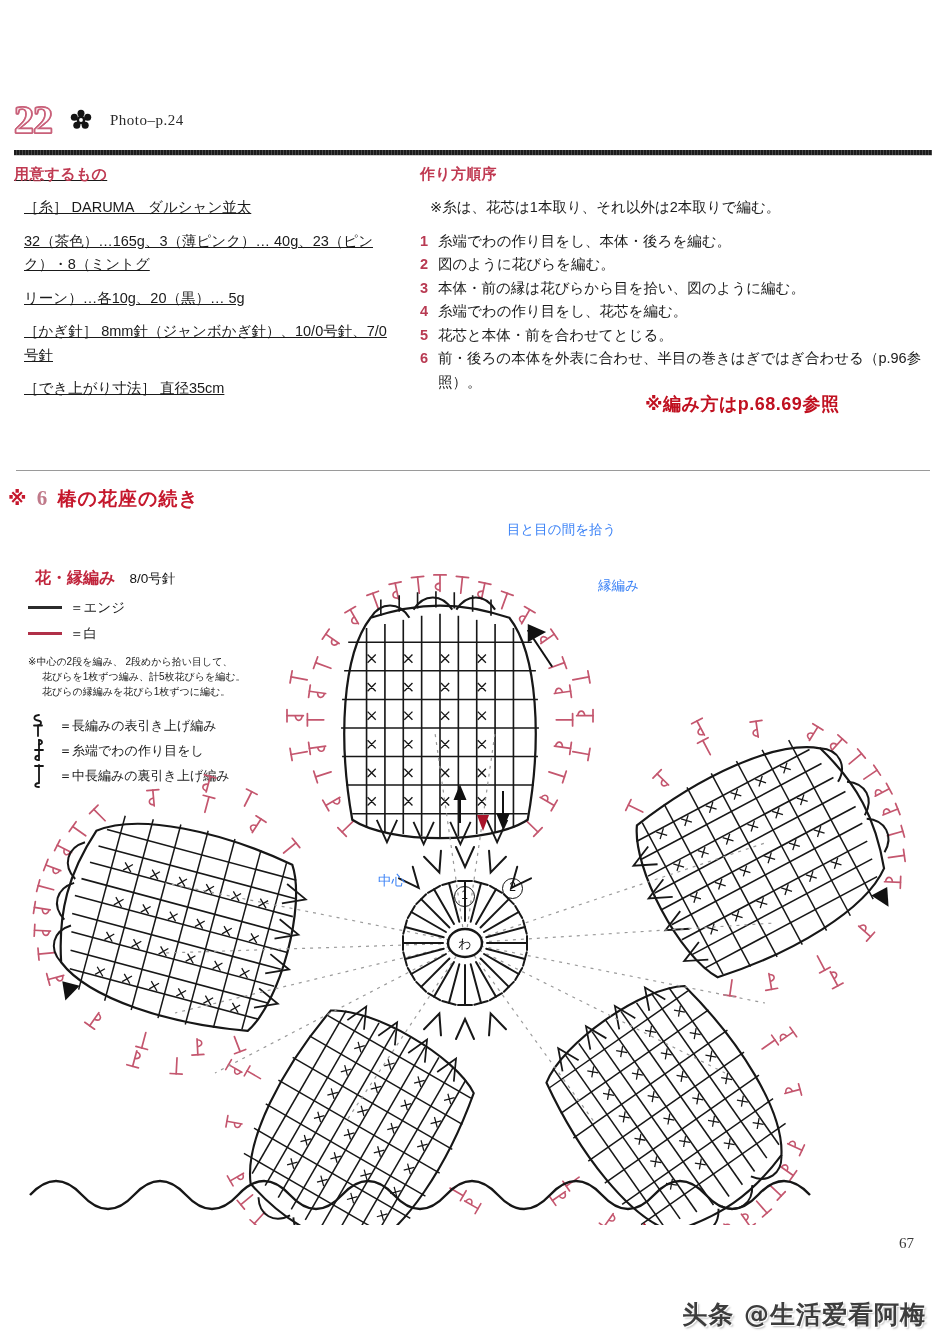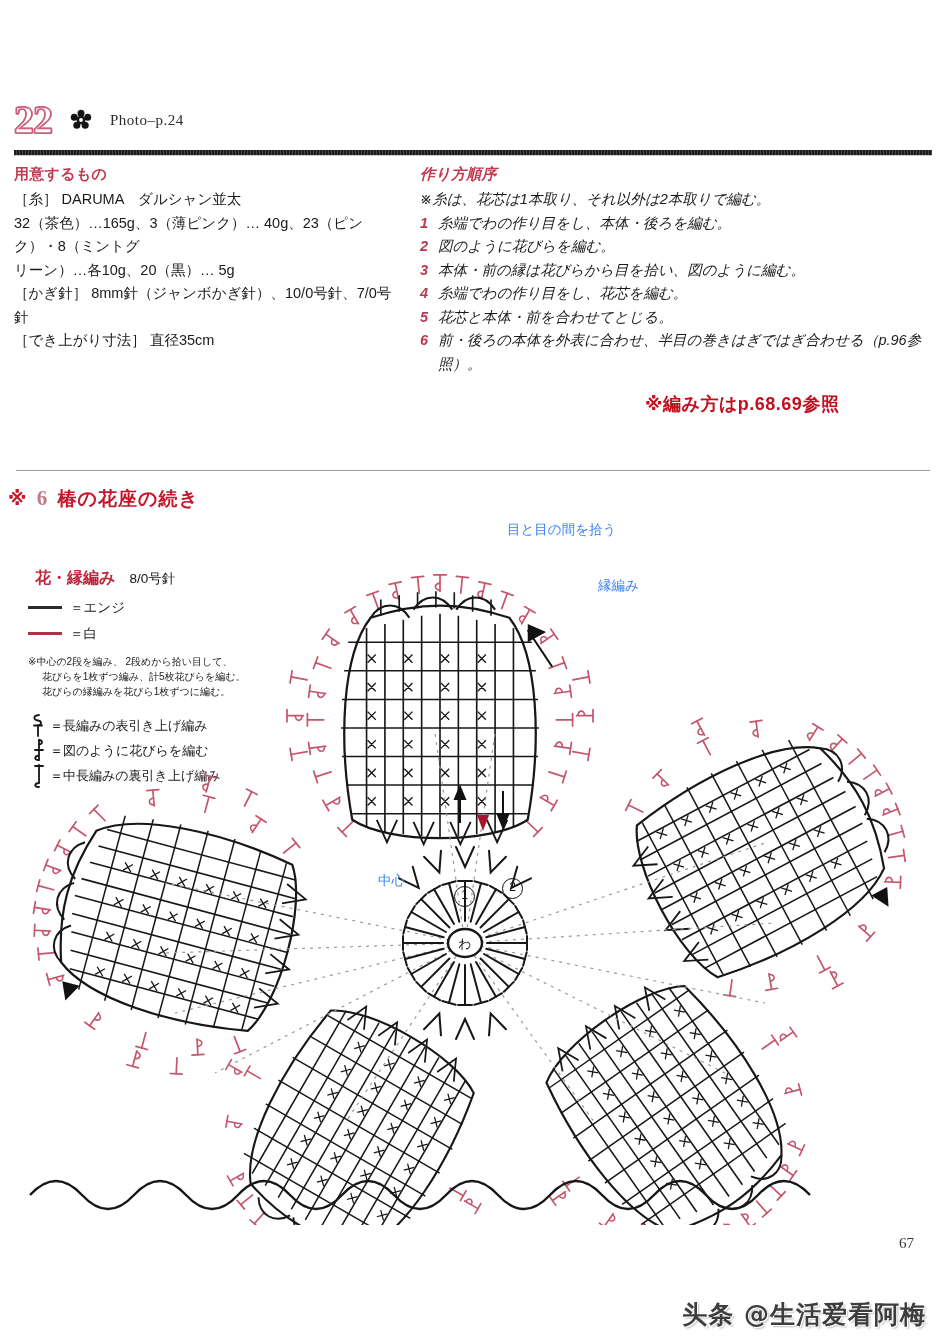--- a/index.html
+++ b/index.html
@@ -31,24 +31,24 @@
     position:absolute;left:14px;top:150px;width:918px;height:5px;
     background:repeating-linear-gradient(90deg,#1c1c1c 0 2px,#474747 2px 3px);
     box-shadow:0 1px 0 #cfcfcf;
   }
   .rule-thin{
     position:absolute;left:16px;top:470px;width:914px;height:1px;background:#9a9a9a;
   }
 
   
   .col{position:absolute;font-size:14.5px;line-height:1.62;}
-  .col-l{left:14px;top:162px;width:390px;}
-  .col-r{left:420px;top:162px;width:505px;font-style:italic;}
+  .col-l{left:14px;top:162px;width:390px;text-decoration:underline;}
+  .col-r{left:420px;top:162px;width:505px;}
   .sec-head{color:#c03a52;font-weight:700;font-size:15px;margin-bottom:2px;letter-spacing:.3px;}
-  .col p{margin:0;}
+  .col p{margin:10px;}
   .numline{display:flex;gap:7px;}
   .numline .n{color:#b83a52;font-weight:700;min-width:11px;font-family:"Liberation Sans",sans-serif;}
   .note-red{
     position:absolute;left:645px;top:392px;
     color:#c01020;font-weight:700;font-size:18px;letter-spacing:.5px;
   }
 
   
   .sec2-title{
     position:absolute;left:8px;top:486px;
@@ -63,21 +63,21 @@
   .legend-h{display:flex;align-items:baseline;gap:14px;margin-bottom:5px;}
   .legend-h .lh{color:#c0253c;font-weight:700;font-size:16px;margin-left:7px;}
   .legend-h .lhook{font-size:13.5px;color:#111;}
   .swatchrow{display:flex;align-items:center;gap:8px;line-height:1.9;}
   .sw{display:inline-block;width:34px;height:3px;}
   .sw-dark{background:#2b2b2b;}
   .sw-red{background:#b03048;}
   .legend-note{margin-top:8px;font-size:10px;line-height:1.5;}
   .legend-note .ind{display:block;padding-left:14px;}
   .symrows{margin-top:14px;}
-  .symrow{display:flex;align-items:center;height:25px;font-size:13px;}
+  .symrow{display:flex;align-items:center;gap:9px;height:25px;font-size:13px;}
   .symbox{width:22px;height:25px;flex:0 0 22px;}
 
   
   .diagram{position:absolute;left:0;top:505px;width:950px;height:720px;}
   .diagram svg{display:block;}
 
   .lbl{
     position:absolute;font-size:13.5px;color:#3b82f6;white-space:nowrap;
     font-family:"Liberation Sans","DejaVu Sans",sans-serif;
   }
@@ -208,21 +208,21 @@
         <span>＝長編みの表引き上げ編み</span>
       </div>
       <div class="symrow">
         <span class="symbox">
           <svg width="22" height="25" viewBox="0 0 22 25">
             <path d="M11 2 L11 22 C6 22.5 6 18 11 17.5" fill="none" stroke="#161616" stroke-width="1.8" stroke-linecap="round"></path>
             <path d="M7 12 L15 12" stroke="#161616" stroke-width="1.8" stroke-linecap="round"></path>
             <path d="M11 2 C15 2.5 15 6 11 6.5" fill="none" stroke="#161616" stroke-width="1.8" stroke-linecap="round"></path>
           </svg>
         </span>
-        <span>＝図のように花びらを編む</span>
+        <span>＝糸端でわの作り目をし</span>
       </div>
       <div class="symrow">
         <span class="symbox">
           <svg width="22" height="25" viewBox="0 0 22 25">
             <path d="M11 2 L11 20 C6 20.5 6 24 11 24" fill="none" stroke="#161616" stroke-width="1.8" stroke-linecap="round"></path>
             <path d="M7 3 L15 3" stroke="#161616" stroke-width="1.8" stroke-linecap="round"></path>
           </svg>
         </span>
         <span>＝中長編みの裏引き上げ編み</span>
       </div>

